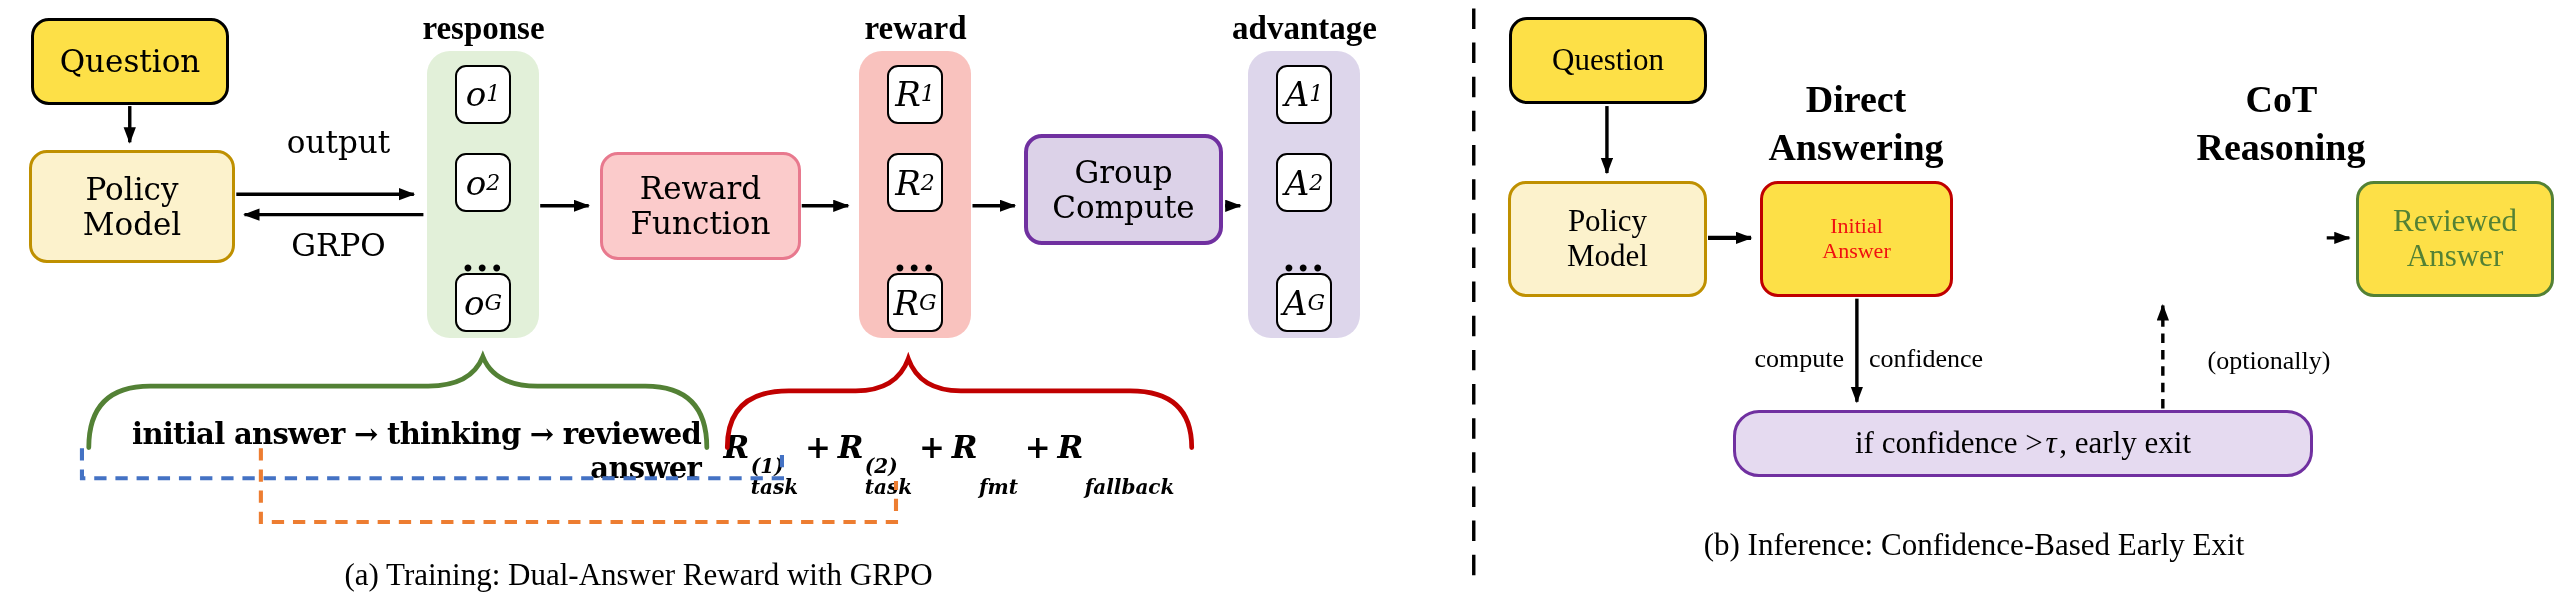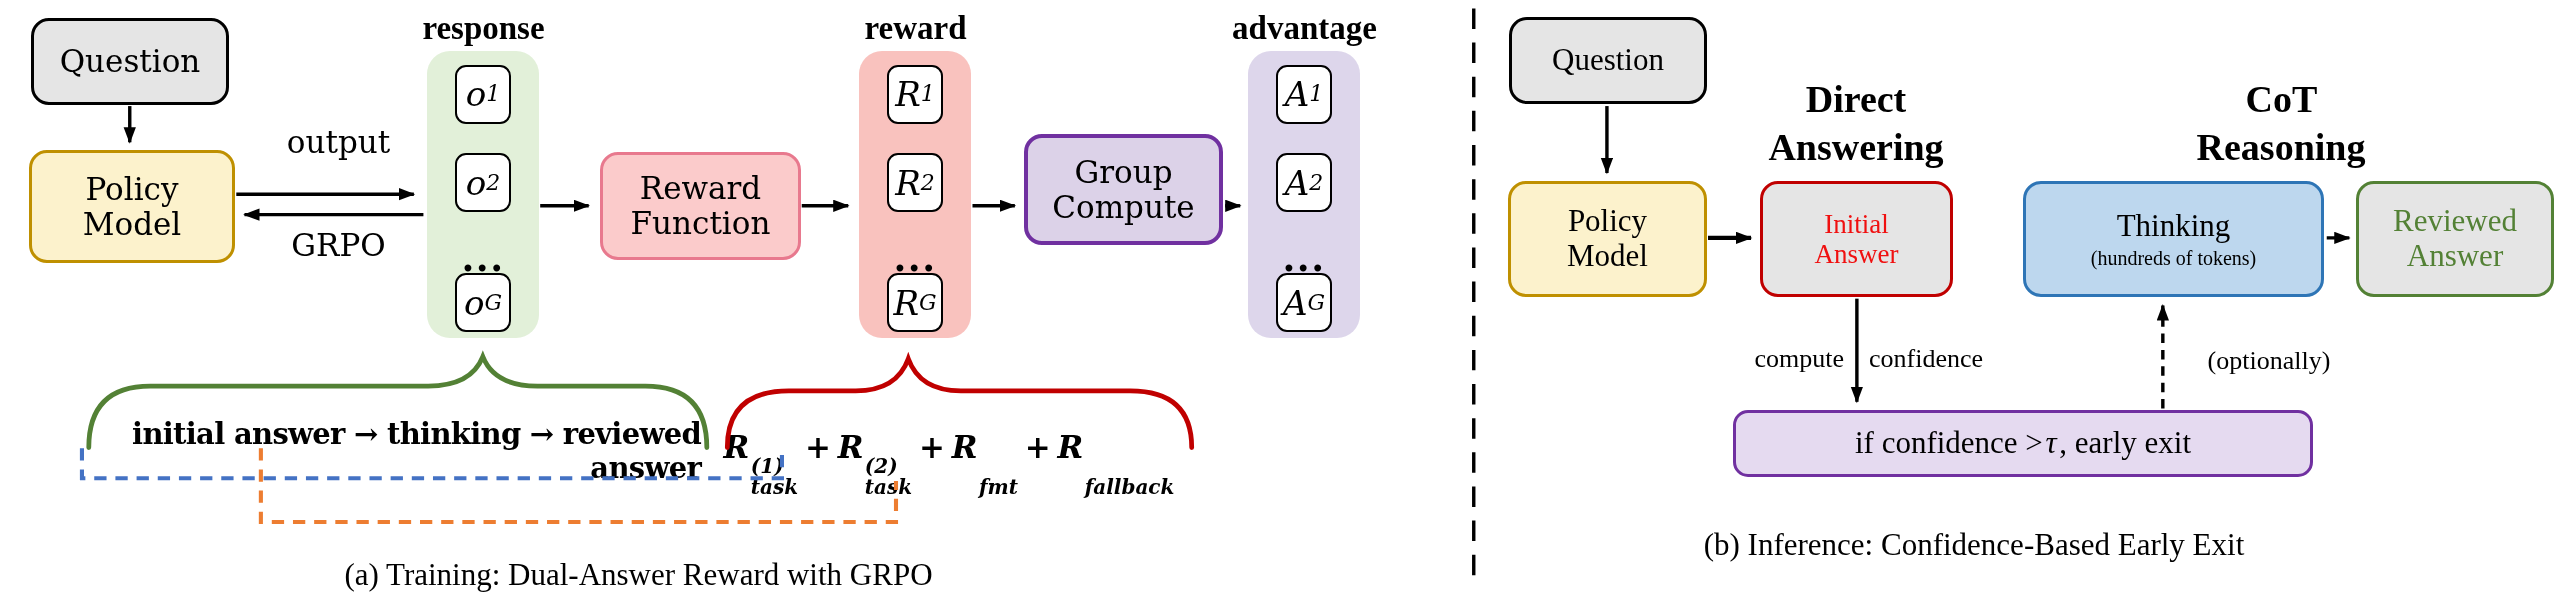--- a/index.html
+++ b/index.html
@@ -5,21 +5,21 @@
   html,body{margin:0;padding:0;background:#ffffff;}
   #stage{
     position:relative; width:2576px; height:598px; background:#fff;
     font-family:"Liberation Serif", serif; color:#000; overflow:hidden;
   }
   
   .abs{position:absolute;}
   .box{
     position:absolute; box-sizing:border-box;
     display:flex; flex-direction:column; align-items:center; justify-content:center;
-    text-align:center; background:#e5e5e5; border-radius:18px; z-index:2; line-height:1.12;
+    text-align:center; background:#fde047; border-radius:18px; z-index:2; line-height:1.12;
   }
   .box .ln{display:block;}
   .serifA{font-family:"DejaVu Serif", serif;}
   .collabel{
     position:absolute; text-align:center; font-weight:bold; font-size:33px;
     font-family:"Liberation Serif", serif; z-index:2;
   }
   .container{
     position:absolute; border-radius:23px; z-index:1;
   }
@@ -64,37 +64,37 @@
   .formula .op{padding:0 6.8px;}
   .caption{
     position:absolute; text-align:center; font-size:31px; z-index:2;
     font-family:"Liberation Serif", serif;
   }
   .cap-a{left:249px; top:557px; width:779px;}
   .cap-b{left:1621px; top:527px; width:706px;}
   
   .q-b{left:1509px; top:17px; width:198px; height:87px; border:3.4px solid #000; font-size:31px;}
   .policy-b{left:1508px; top:181px; width:199px; height:116px; border:3.4px solid var(--yellow_border); background:var(--yellow_fill); font-size:31px;}
-  .initial{left:1760px; top:181px; width:193px; height:116px; border:3.4px solid var(--red_border); color:var(--red_text); font-size:27px;}
+  .initial{left:1760px; top:181px; width:193px; height:116px; border:3.4px solid var(--red_border); color:var(--red_text); font-size:22px;}
   .thinking{left:2023px; top:181px; width:301px; height:116px; border:3.4px solid var(--blue_border); background:var(--blue_fill); font-size:31px;}
   .thinking .sub-line{font-size:20px; margin-top:2.7px;}
   .reviewed{left:2356px; top:181px; width:198px; height:116px; border:3.4px solid var(--green_accent); color:var(--green_accent); font-size:31px;}
   .heading-b{
     position:absolute; text-align:center; font-weight:bold; font-size:38px; line-height:1.25;
     font-family:"Liberation Serif", serif; z-index:2;
   }
   .direct{left:1733px; top:76px; width:246px;}
   .cot{left:2158px; top:76px; width:246px;}
   .smalllbl{position:absolute; font-size:26px; z-index:2; font-family:"Liberation Serif",serif;}
   .compute{left:1707px; top:344px; width:137px; text-align:right;}
   .confidence{left:1869px; top:344px; width:178px; text-align:left;}
   .optionally{left:2180px; top:346px; width:178px; text-align:center;}
   .exitbox{
     left:1733px; top:410px; width:580px; height:67px; border:3.4px solid var(--purple_border);
-    background:var(--exit_fill); border-radius:15px; font-size:31px; flex-direction:row; gap:0;
+    background:var(--exit_fill); border-radius:26px; font-size:31px; flex-direction:row; gap:0;
   }
   .exitbox .tau{font-style:italic; padding:0 2.7px;}
   svg.overlay{position:absolute; left:0; top:0; z-index:5; pointer-events:none;}
 </style>
 </head>
 <body>
 
 <div id="stage">
 
   <div class="box serifA q-a">
@@ -212,24 +212,20 @@
   <div class="heading-b cot">
     <span class="ln">CoT</span>
     <span class="ln">Reasoning</span>
   </div>
 
   <div class="box initial">
     <span class="ln">Initial</span>
     <span class="ln">Answer</span>
   </div>
 
-  <div class="box thinking">
-    <span class="ln">Thinking</span>
-    <span class="ln sub-line">(hundreds of tokens)</span>
-  </div>
 
   <div class="box reviewed">
     <span class="ln">Reviewed</span>
     <span class="ln">Answer</span>
   </div>
 
   <div class="smalllbl compute">compute</div>
   <div class="smalllbl confidence">confidence</div>
   <div class="smalllbl optionally">(optionally)</div>
 

